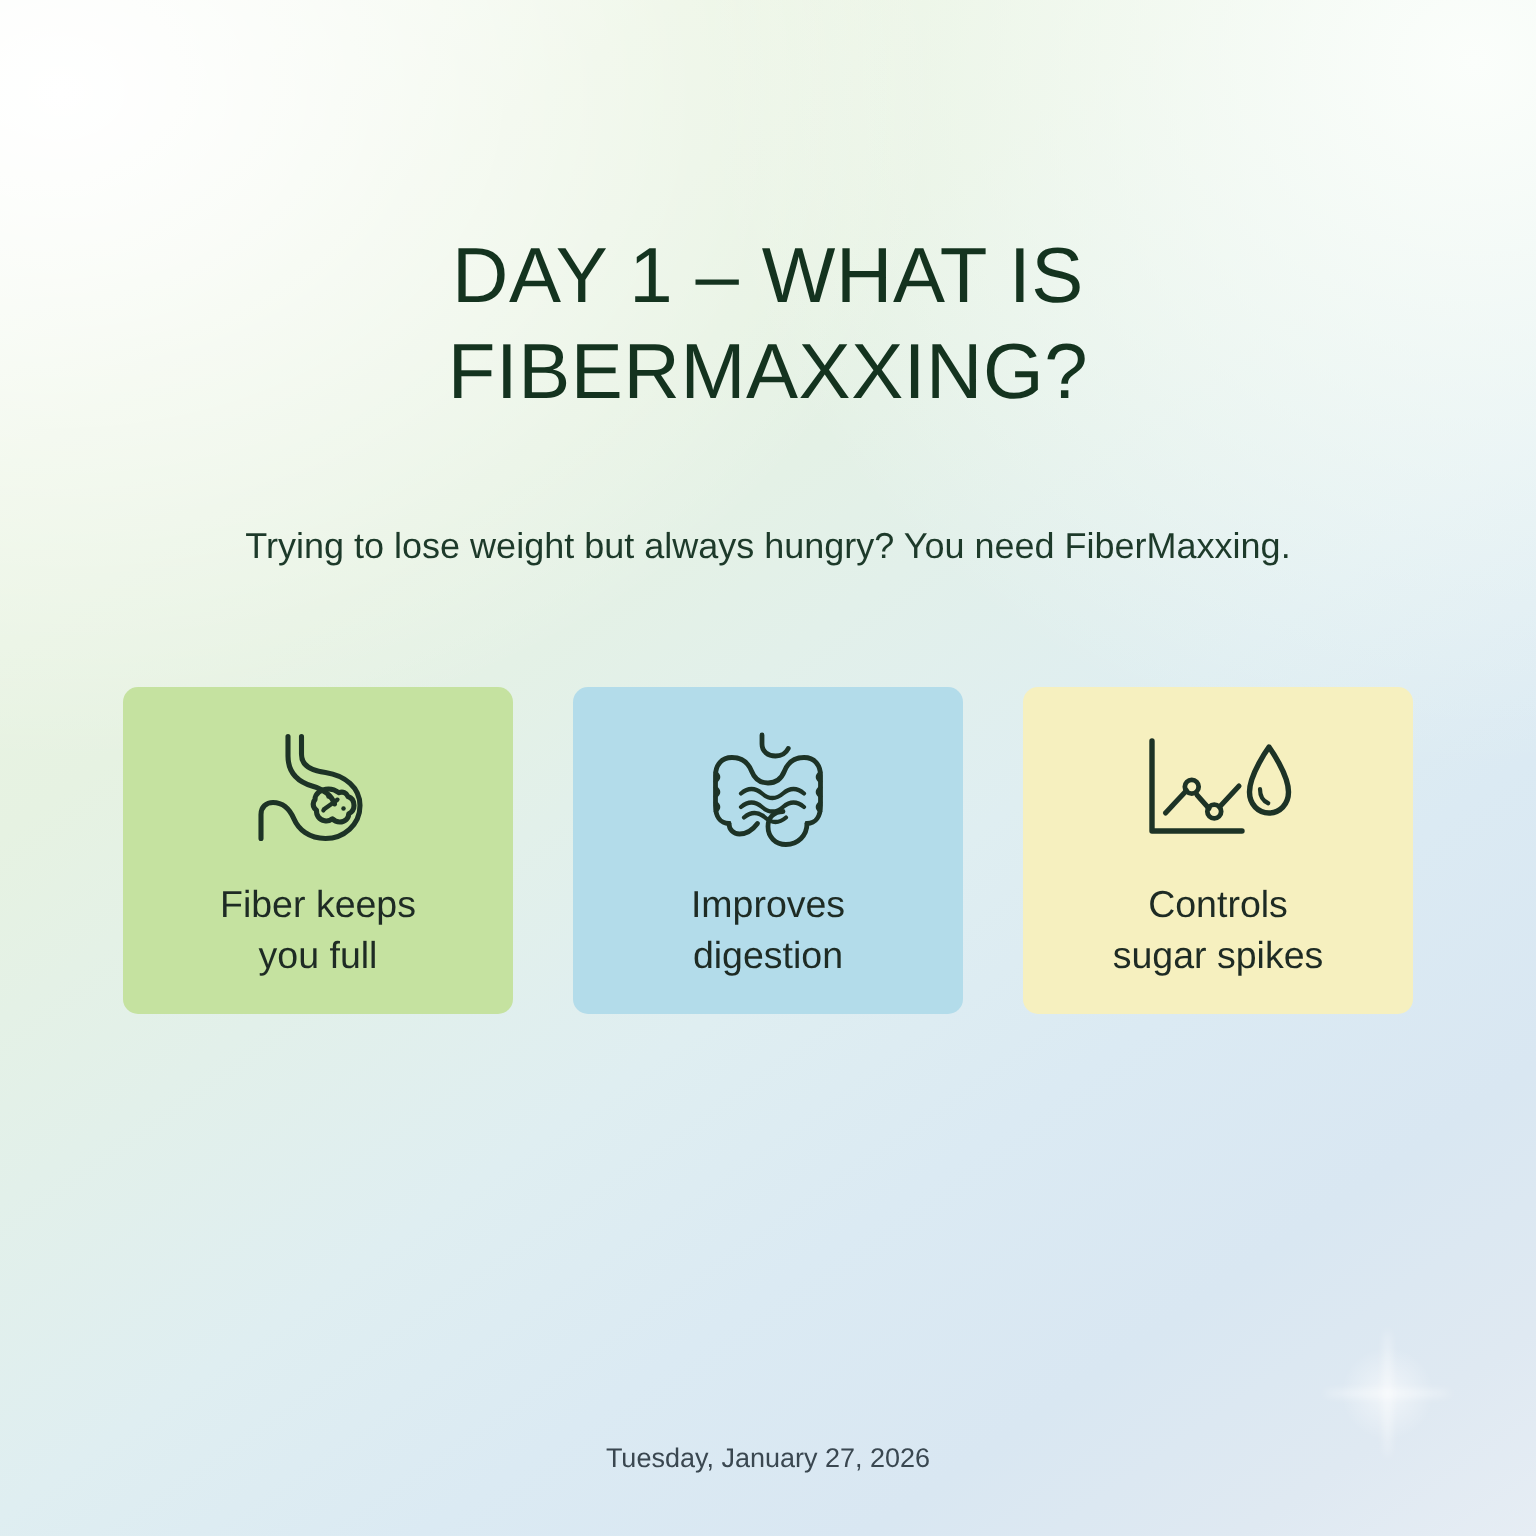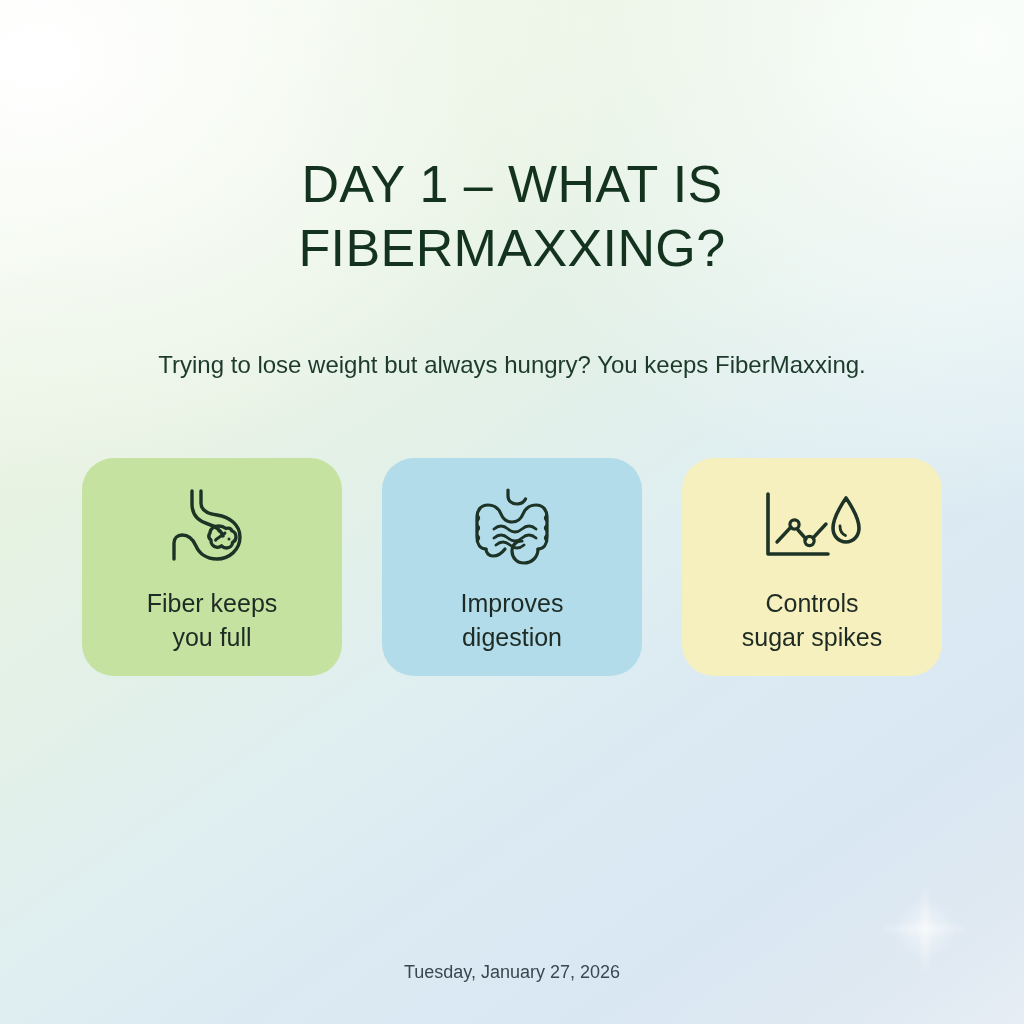--- a/index.html
+++ b/index.html
@@ -101,21 +101,21 @@
     top: 458px;
     width: 860px;
     height: 218px;
     display: flex;
     justify-content: space-between;
   }
 
   .card {
     width: 260px;
     height: 218px;
-    border-radius: 32px;
+    border-radius: 10px;
     box-sizing: border-box;
     display: flex;
     flex-direction: column;
     align-items: center;
     justify-content: flex-start;
     padding-top: 28px;
   }
 
   .card-icon {
     height: 82px;
@@ -150,21 +150,21 @@
 </style>
 </head>
 <body>
 
 <div class="poster">
 
   <div class="sparkle"></div>
 
   <h1 class="title">DAY 1 – WHAT IS FIBERMAXXING?</h1>
 
-  <p class="subtitle">Trying to lose weight but always hungry? You keeps FiberMaxxing.</p>
+  <p class="subtitle">Trying to lose weight but always hungry? You need FiberMaxxing.</p>
 
   <div class="cards">
 
     <div class="card" style="background:#c5e2a0;">
       <div class="card-icon">
         <svg width="84" height="80" viewBox="0 0 84 80" fill="none" stroke="#1d3326" stroke-width="3.4" stroke-linecap="round" stroke-linejoin="round">
           <path d="M31 4 V16 C31 24 39 27 47 28 C60 30 70 38 70 50 C70 63 59 72 47 72 C36 72 29 66 26 59 C23 52 18 48 12 48 C7.5 48 4 51 4 56 V72"></path>
           <path d="M22 4 V17 C22 28 28 34 38 37 C45.5 39.2 51 43 53 49"></path>
           <path d="M40 46 C40 42 44 39 49 39 C52 39 54 40 56 41.5 C58.5 40.5 61 41.5 62 44 C64.5 44.8 66 47 66 50 C66 52.5 64.5 54.5 62.5 55.5 C62.5 58.5 60 61 56.5 61 C54.5 61 52.8 60.2 51.6 58.9 C50.2 60 48.3 60.6 46.4 60.2 C43 59.6 40.7 56.6 41 53.2 C39.2 51.8 38.4 49.4 39.2 47.2 Z"></path>
           <path d="M46 52.5 L54.5 46.5" stroke-width="3"></path>

